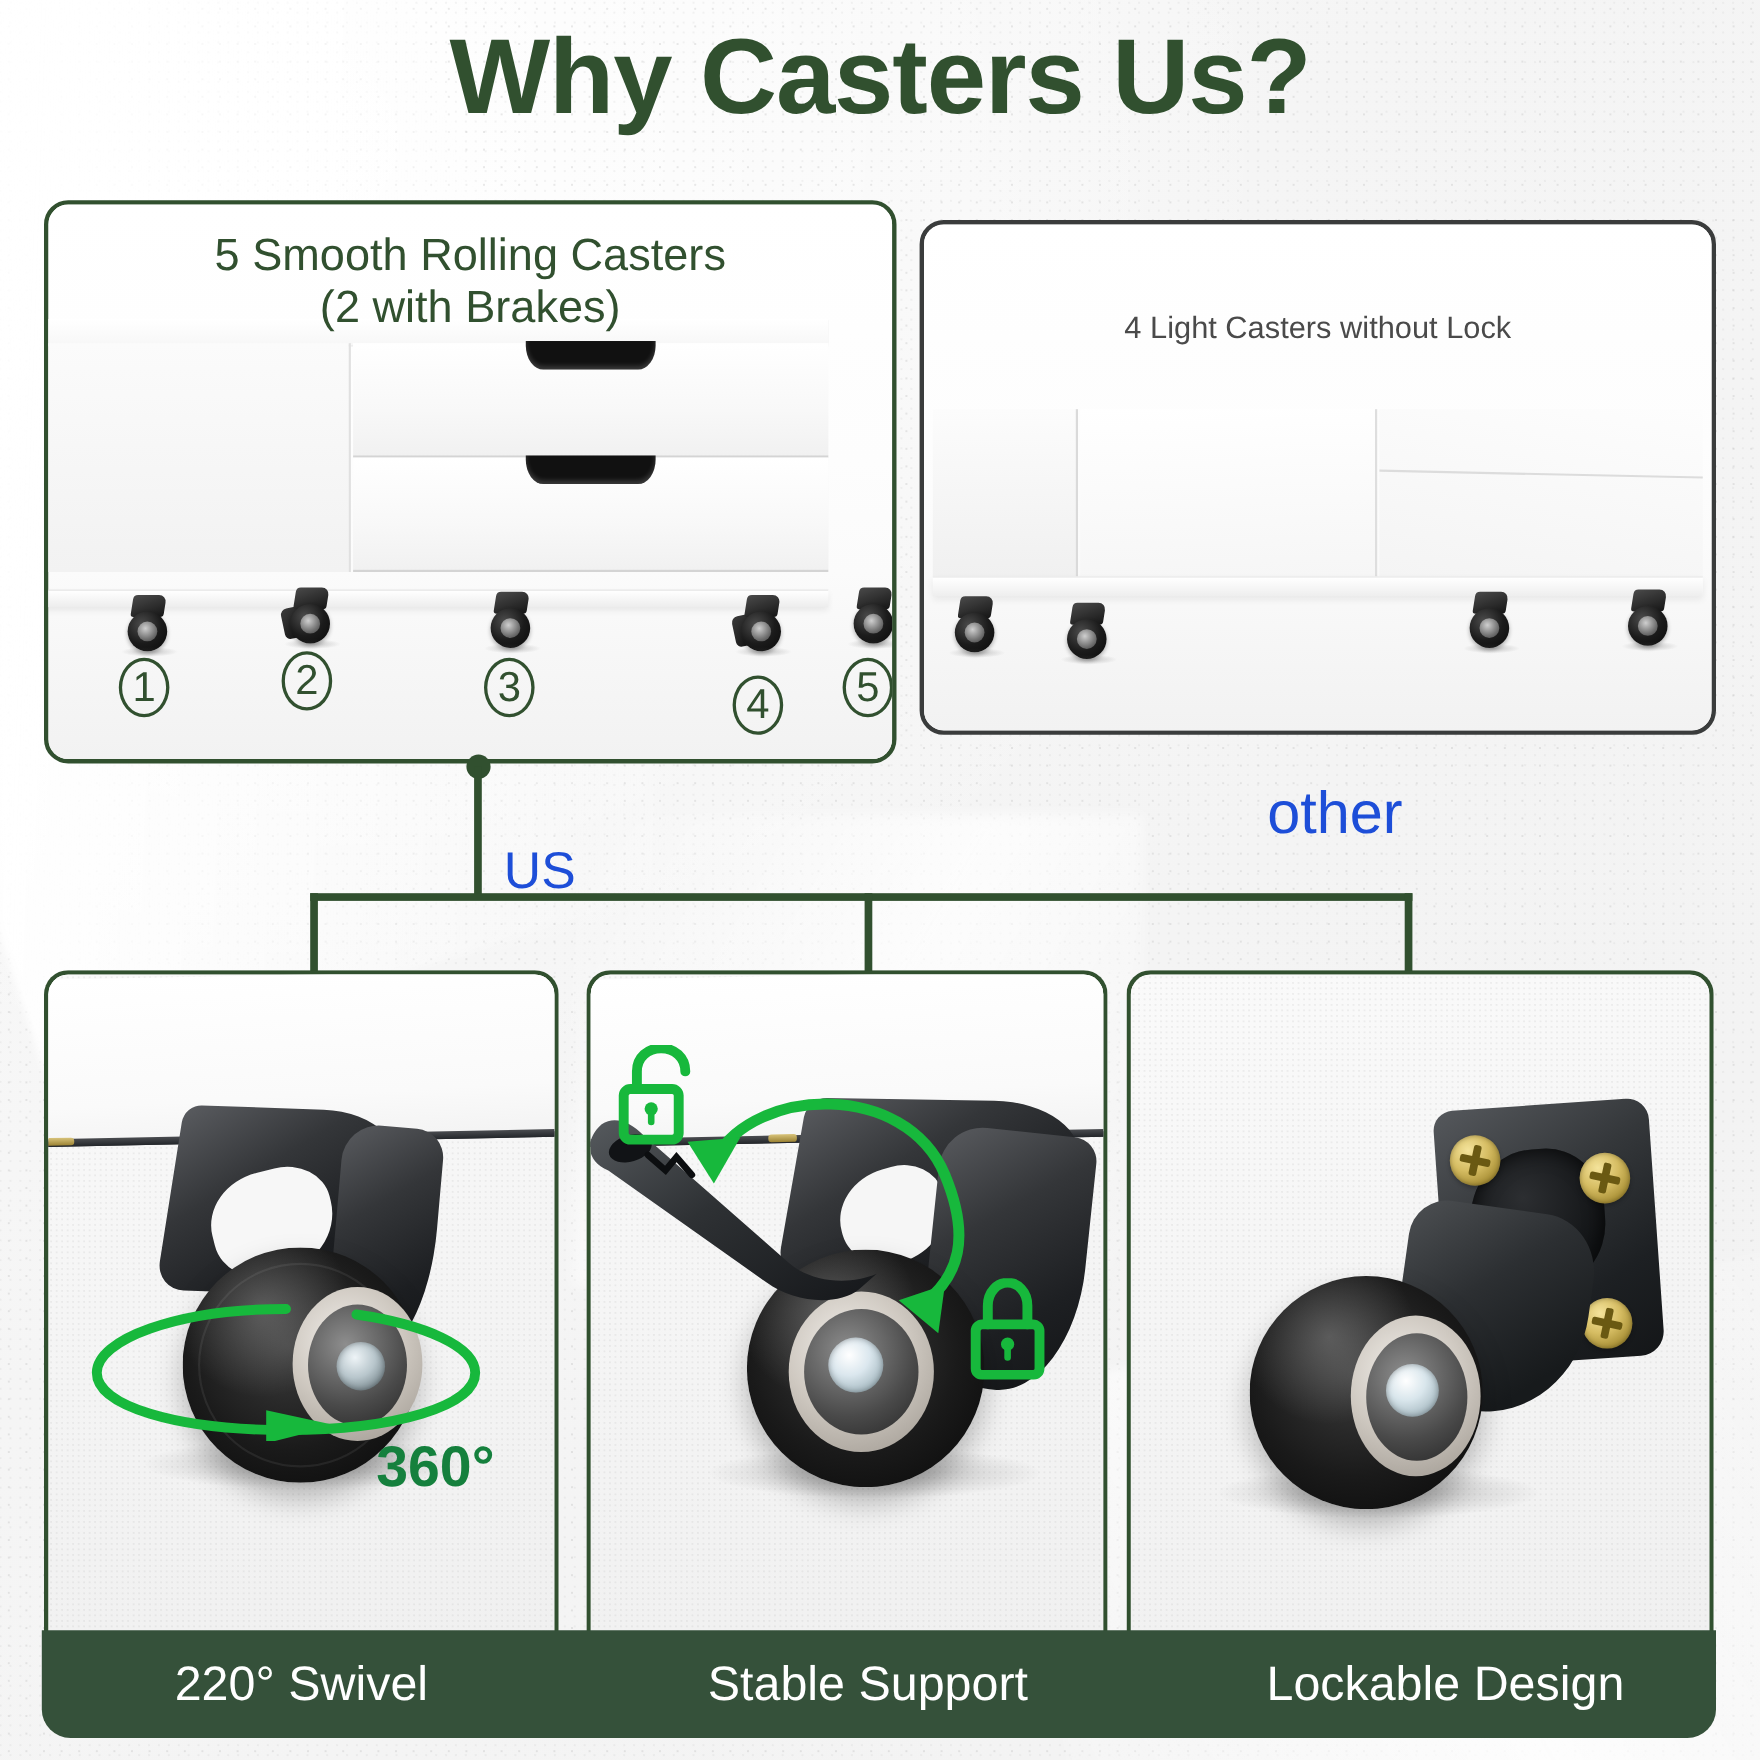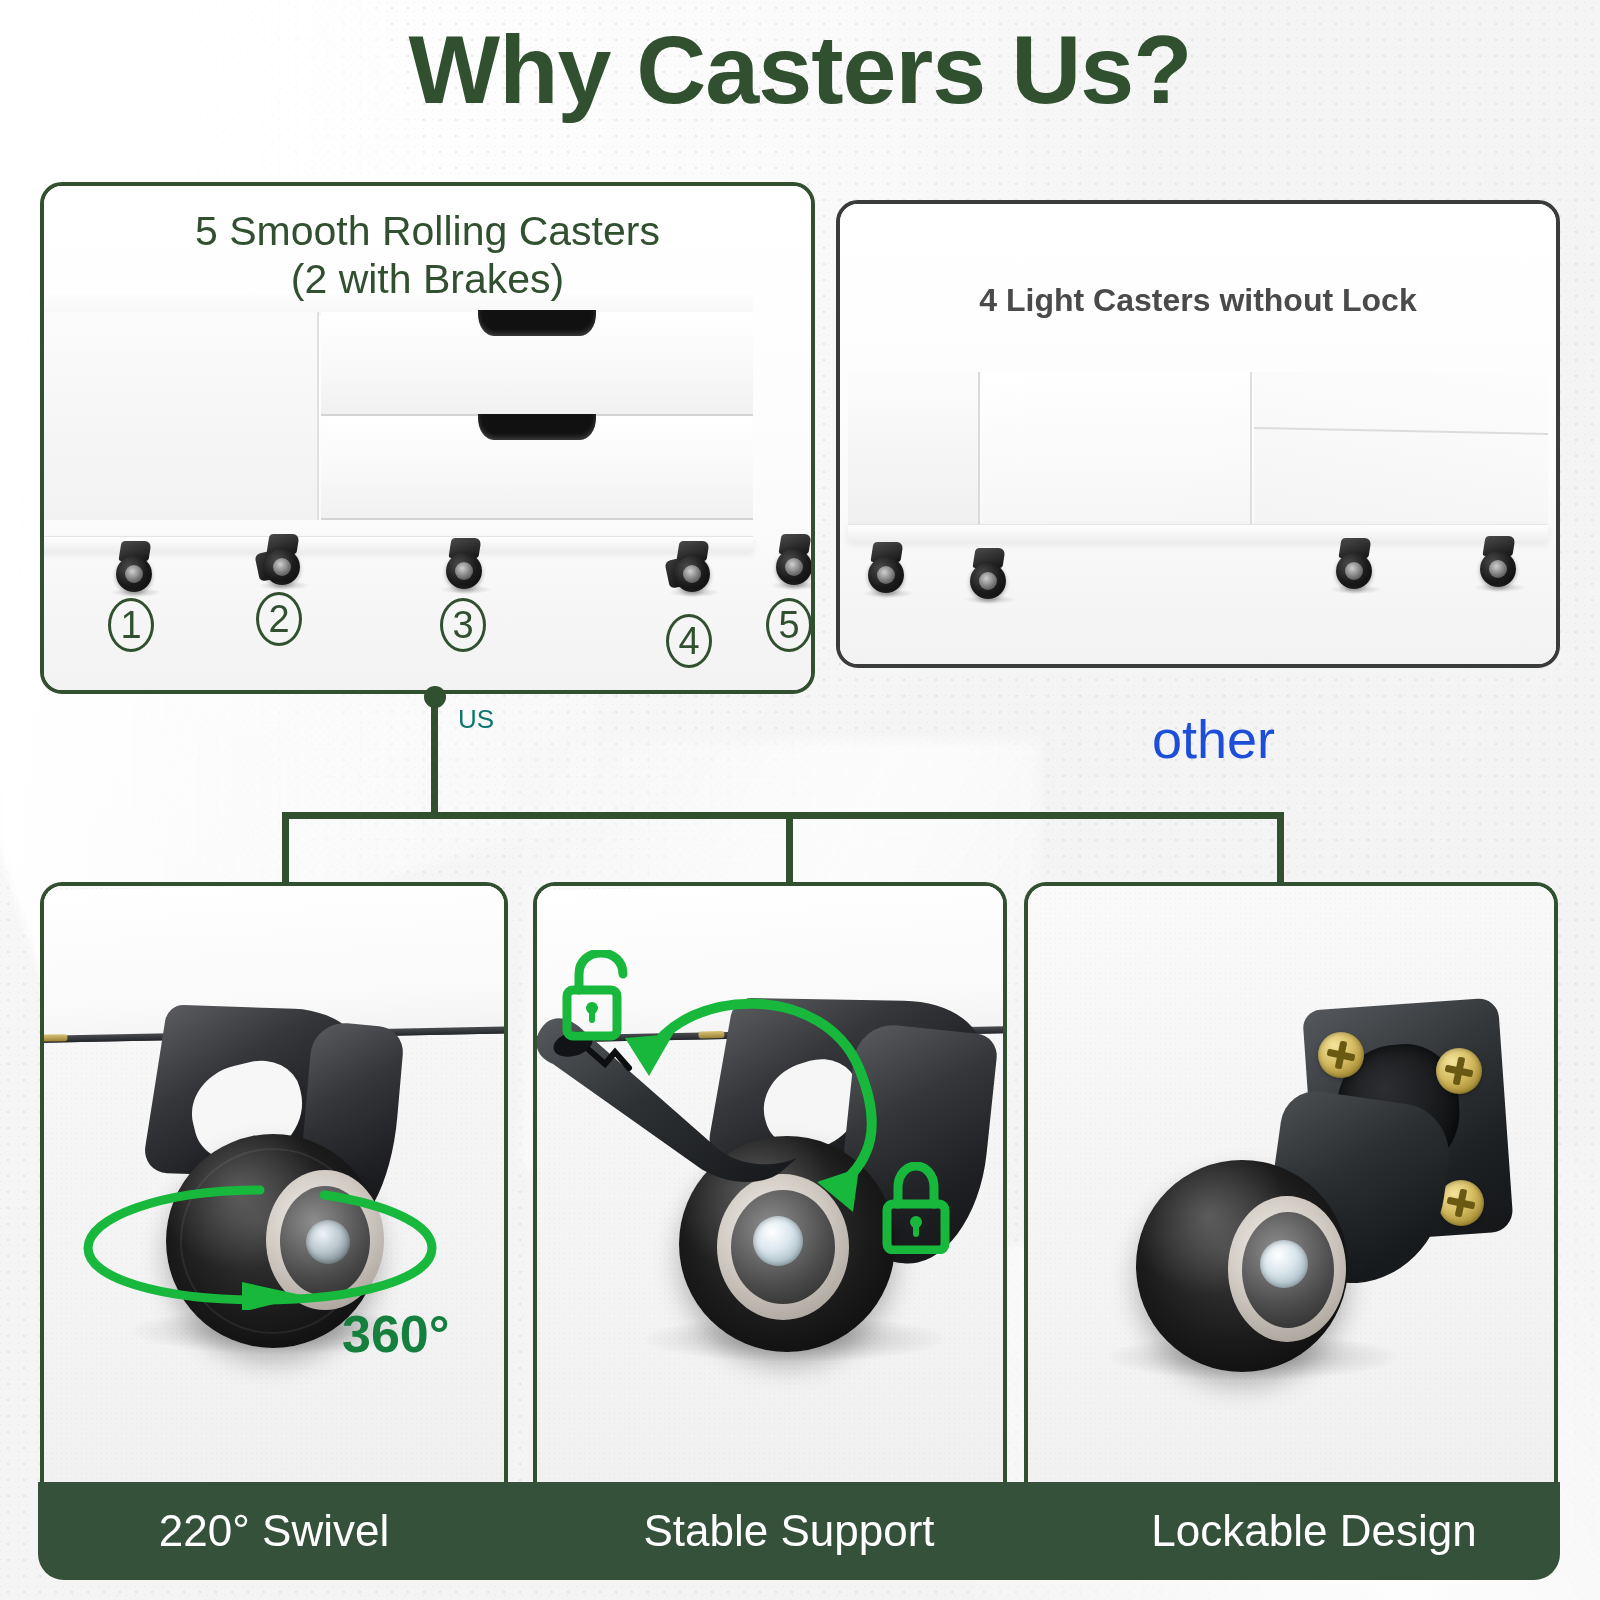--- a/index.html
+++ b/index.html
@@ -66,21 +66,21 @@
   #panel-other{ left:836px; top:200px; width:724px; height:468px; }
 
   .panel-caption{
     position:absolute; left:0; width:100%;
     text-align:center;
     font-size:41px; line-height:1.16;
     z-index:9;
     white-space:pre-line;
   }
   #caption-us{ top:22px; color:#31502F; }
-  #caption-other{ top:78px; color:#4a4a4a; font-size:32px;font-weight:bold; }
+  #caption-other{ top:78px; color:#4a4a4a; font-size:28px; }
 
   
   .scene{ position:absolute; inset:0; }
   .scene .floor{
     position:absolute; left:0; right:0; bottom:0; height:170px;
     background:linear-gradient(180deg,#fbfbfb 0%,#f6f6f6 55%,#f2f2f2 100%);
   }
   .scene .wall{
     position:absolute; left:0; right:0; top:0; bottom:170px;
     background:linear-gradient(180deg,#ffffff 0%,#fdfdfd 70%,#fbfbfb 100%);
@@ -187,22 +187,22 @@
   }
   #other-cabinet .rail{
     position:absolute; left:0; bottom:0; width:100%; height:18px;
     background:linear-gradient(180deg,#ffffff,#eeeeee);
     border-top:1px solid #e6e6e6;
     box-shadow:0 3px 7px rgba(0,0,0,.07);
   }
 
   
   #label-us{
-    position:absolute; left:458px; top:704px;
-    font-size:26px; color:#0f766e;
+    position:absolute; left:458px; top:763px;
+    font-size:47px; color:#1d4ed8;
   }
   #label-other{
     position:absolute; left:1152px; top:708px;
     font-size:54px; color:#1d4ed8;
   }
 
   
   .conn{ position:absolute; background:#31502F; }
   #conn-dot{
     position:absolute; left:424px; top:686px; width:22px; height:22px;

